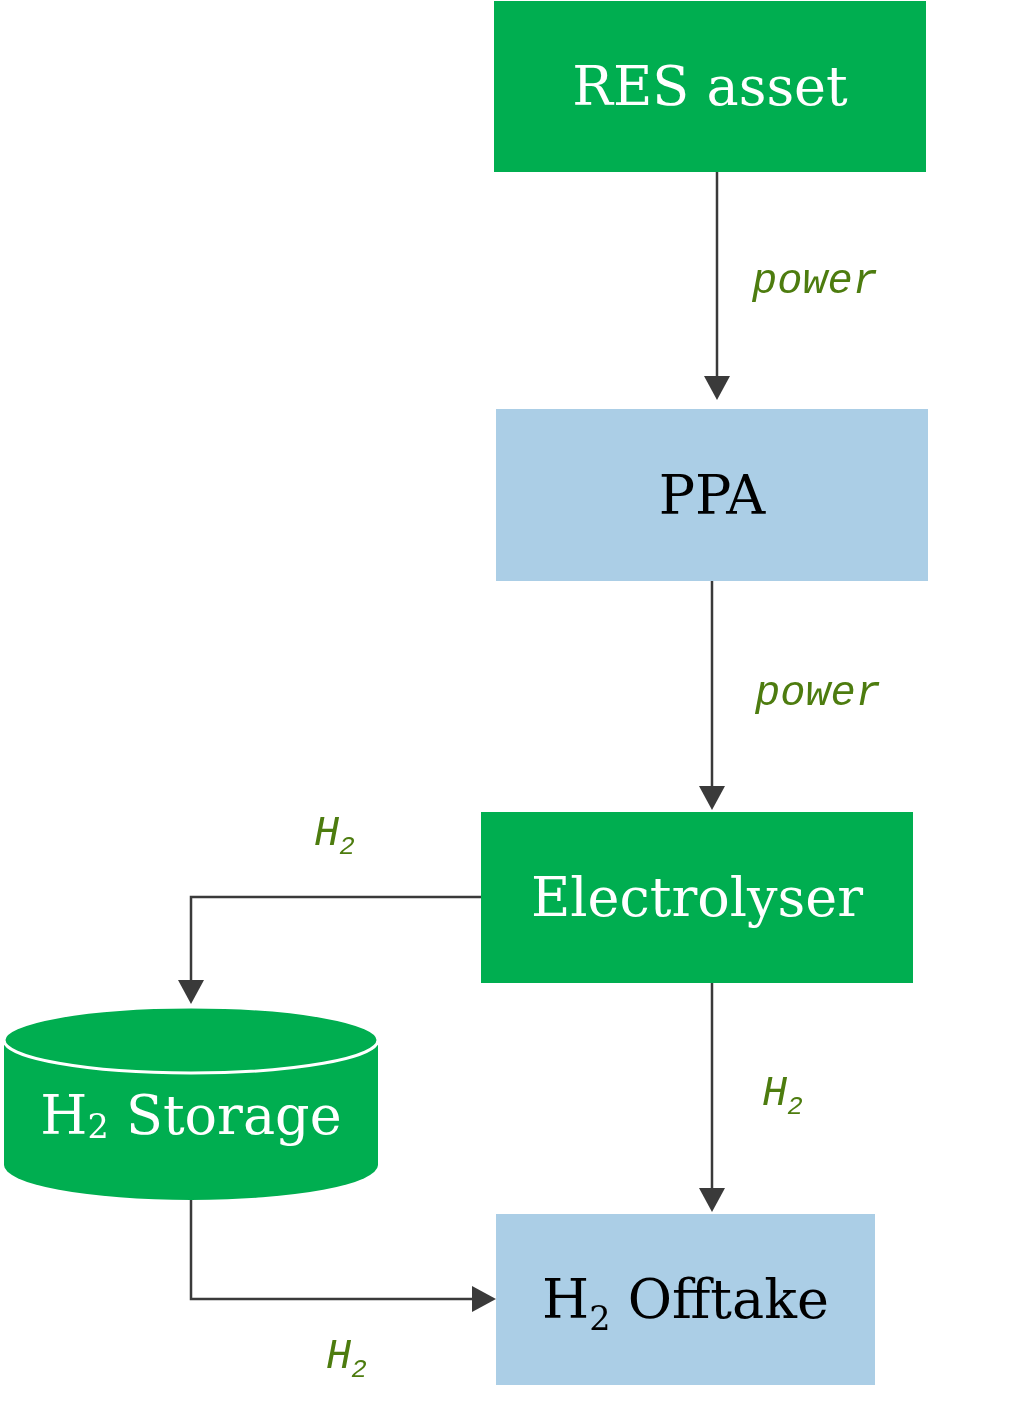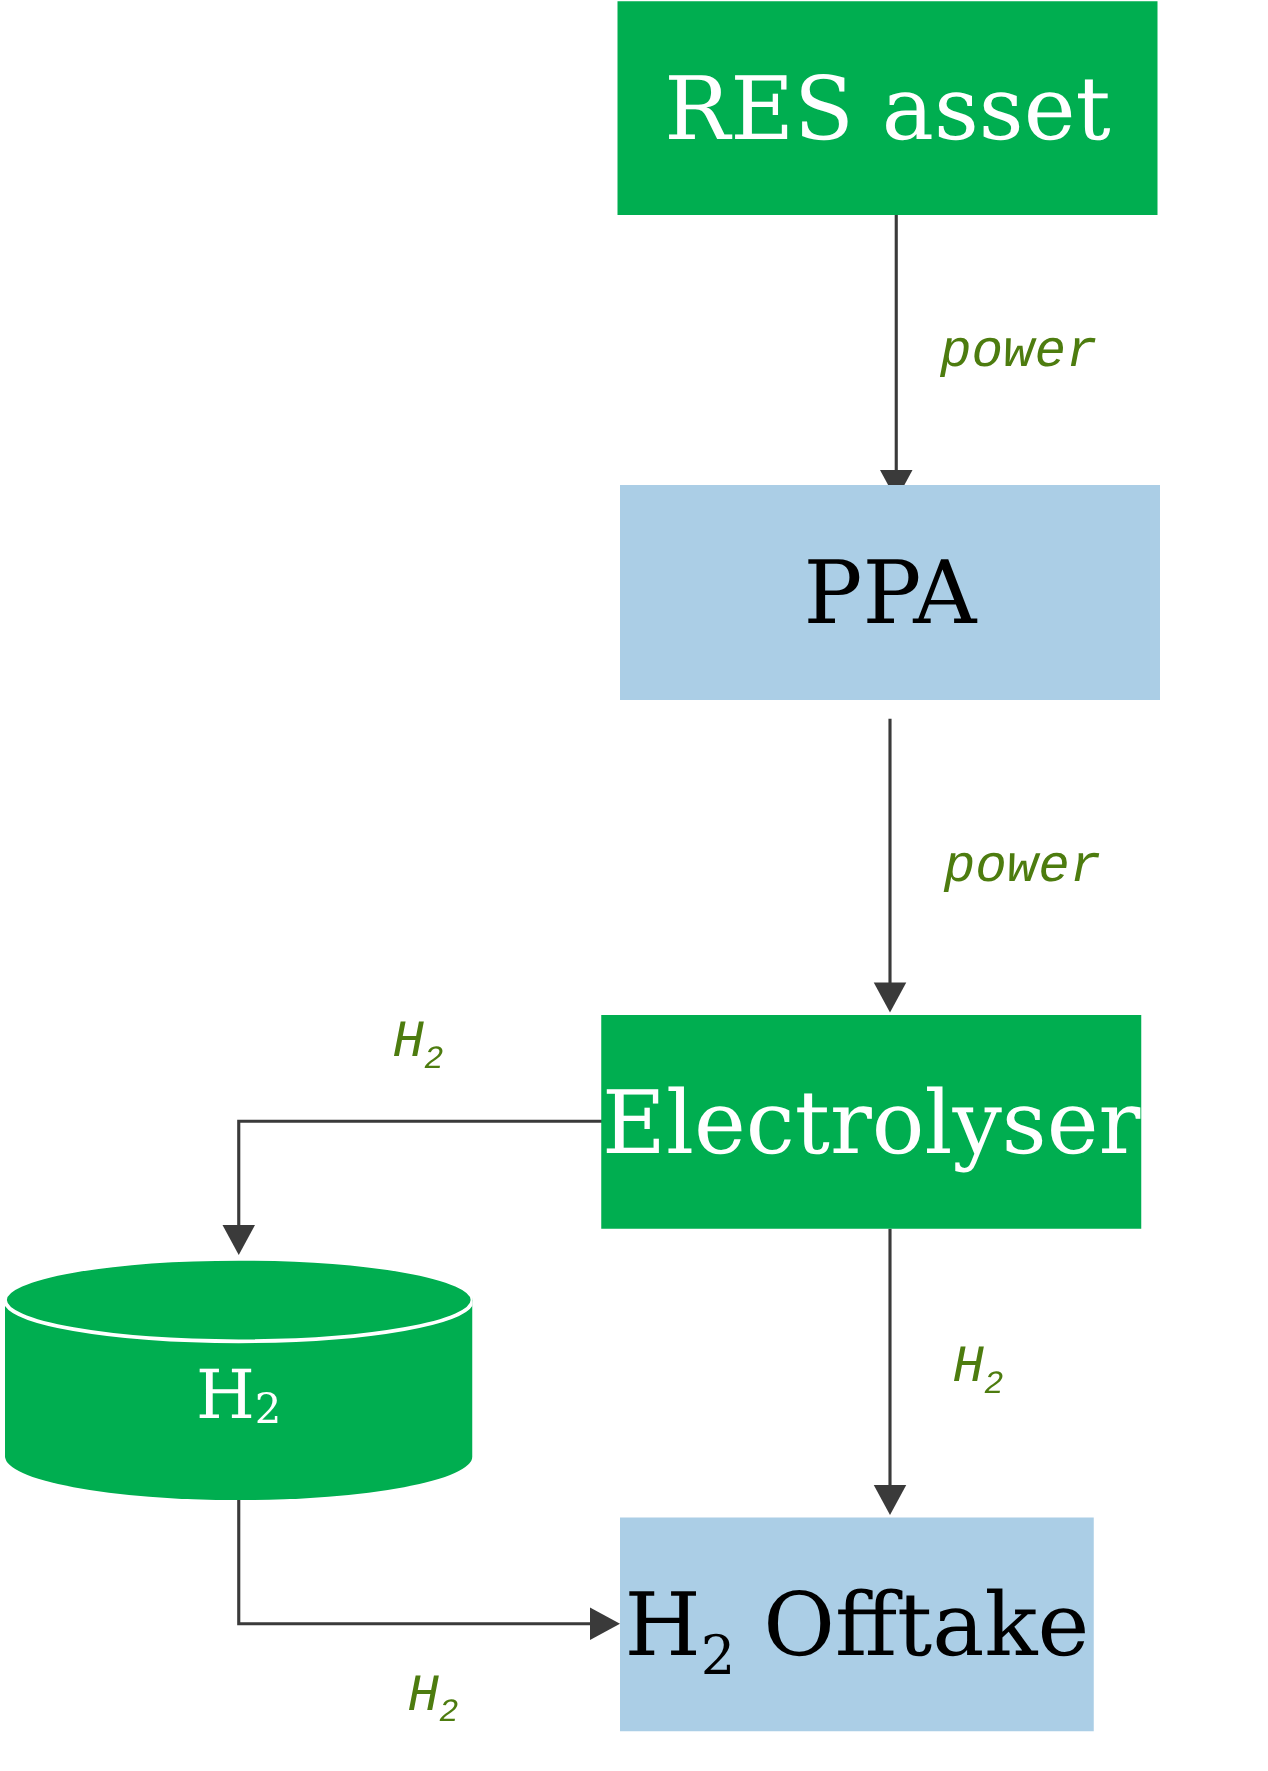--- a/index.html
+++ b/index.html
@@ -1,20 +1,20 @@
 <!DOCTYPE html>
 <html><head>
 <meta charset="utf-8">
 <style>
   html, body { margin: 0; padding: 0; background: #ffffff; }
   body { width: 1014px; height: 1417px; position: relative; overflow: hidden; font-family: "DejaVu Serif", serif; }
   .node { position: absolute; display: flex; align-items: center; justify-content: center; font-family: "DejaVu Serif", serif; }
   .green { background: #00ae50; color: #ffffff; }
   .blue { background: #abcee6; color: #000000; }
-  .node .lbl { font-size: 70px; white-space: nowrap; }
+  .node .lbl { font-size: 54px; white-space: nowrap; }
   .sub { font-size: 0.62em; position: relative; top: 0.35em; }
   .edge-label { position: absolute; font-family: Liberation Mono, monospace; font-style: italic; color: #4d7c0f; font-size: 42px; white-space: nowrap; }
   svg.edges { position: absolute; left: 0; top: 0; }
   .storage { position: absolute; left: 4px; top: 1005px; width: 374px; height: 195px; }
   .storage-text { position: absolute; left: 4px; top: 1060px; width: 374px; height: 110px; display: flex; align-items: center; justify-content: center; color: #ffffff; font-size: 54px; }
 </style>
 </head>
 <body>
 
 <svg class="edges" width="1014" height="1417">
@@ -47,35 +47,36 @@
   <g>
     <polyline points="191,1200 191,1299 474,1299" fill="none" stroke="#3a3a3a" stroke-width="2.5"></polyline>
     <polygon points="472,1286 472,1312 496,1299" fill="#3a3a3a"></polygon>
   </g>
 </svg>
 
 <div class="node green" style="left:494px; top:1px; width:432px; height:171px;">
   <span class="lbl">RES asset</span>
 </div>
 
-<div class="node blue" style="left:496px; top:388px; width:432px; height:172px;">
+<div class="node blue" style="left:496px; top:409px; width:432px; height:172px;">
   <span class="lbl">PPA</span>
 </div>
 
 <div class="node green" style="left:481px; top:812px; width:432px; height:171px;">
   <span class="lbl">Electrolyser</span>
 </div>
 
 <svg class="storage" viewBox="0 0 374 195">
   <path d="M0,35 L0,160 A187,35 0 0 0 374,160 L374,35 Z" fill="#00ae50"></path>
   <ellipse cx="187" cy="35" rx="187" ry="33" fill="#00ae50" stroke="#ffffff" stroke-width="3"></ellipse>
 </svg>
 <div class="storage-text">
   <span>H</span>
     <span class="sub">2</span>
+    <span style="white-space:pre"> Storage</span>
 </div>
 
 <div class="node blue" style="left:496px; top:1214px; width:379px; height:171px;">
   <span class="lbl"><span>H</span><span class="sub">2</span><span style="white-space:pre"> Offtake</span></span>
 </div>
 
 <div class="edge-label" style="left:752px; top:258px;">power</div>
 <div class="edge-label" style="left:755px; top:670px;">power</div>
 <div class="edge-label" style="left:314px; top:810px;"><span>H</span><span class="sub">2</span></div>
 <div class="edge-label" style="left:762px; top:1070px;"><span>H</span><span class="sub">2</span></div>

